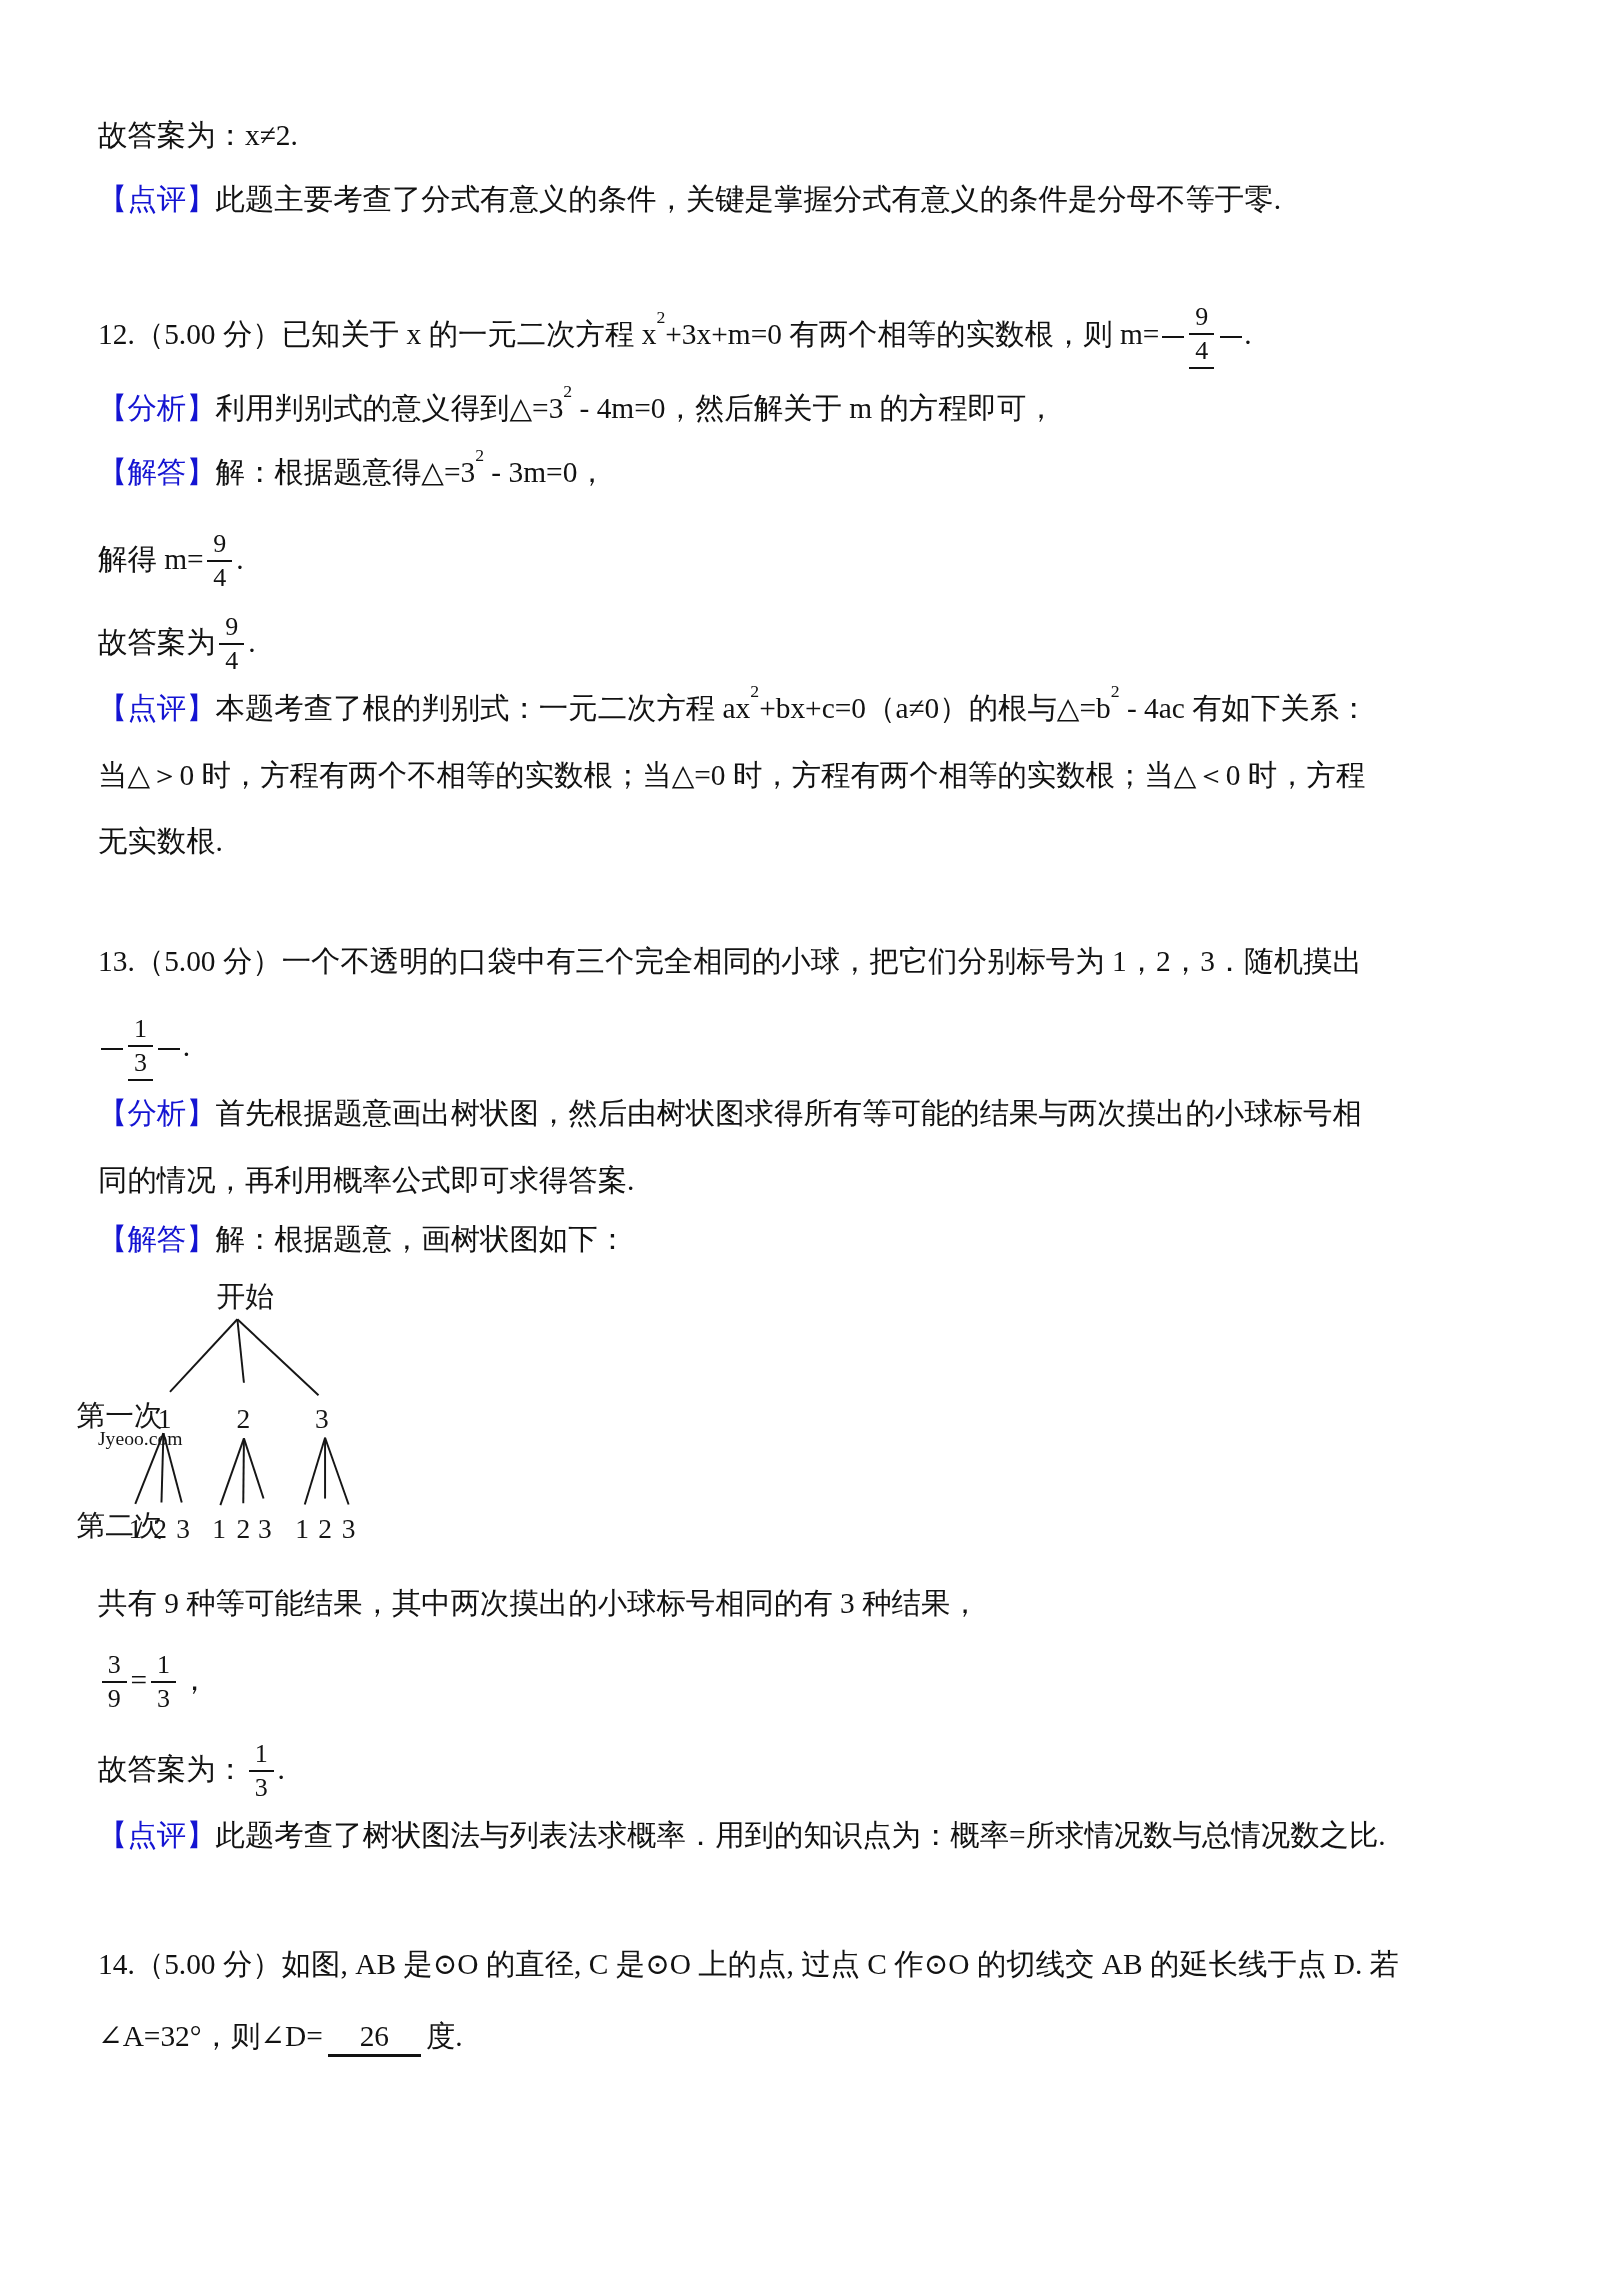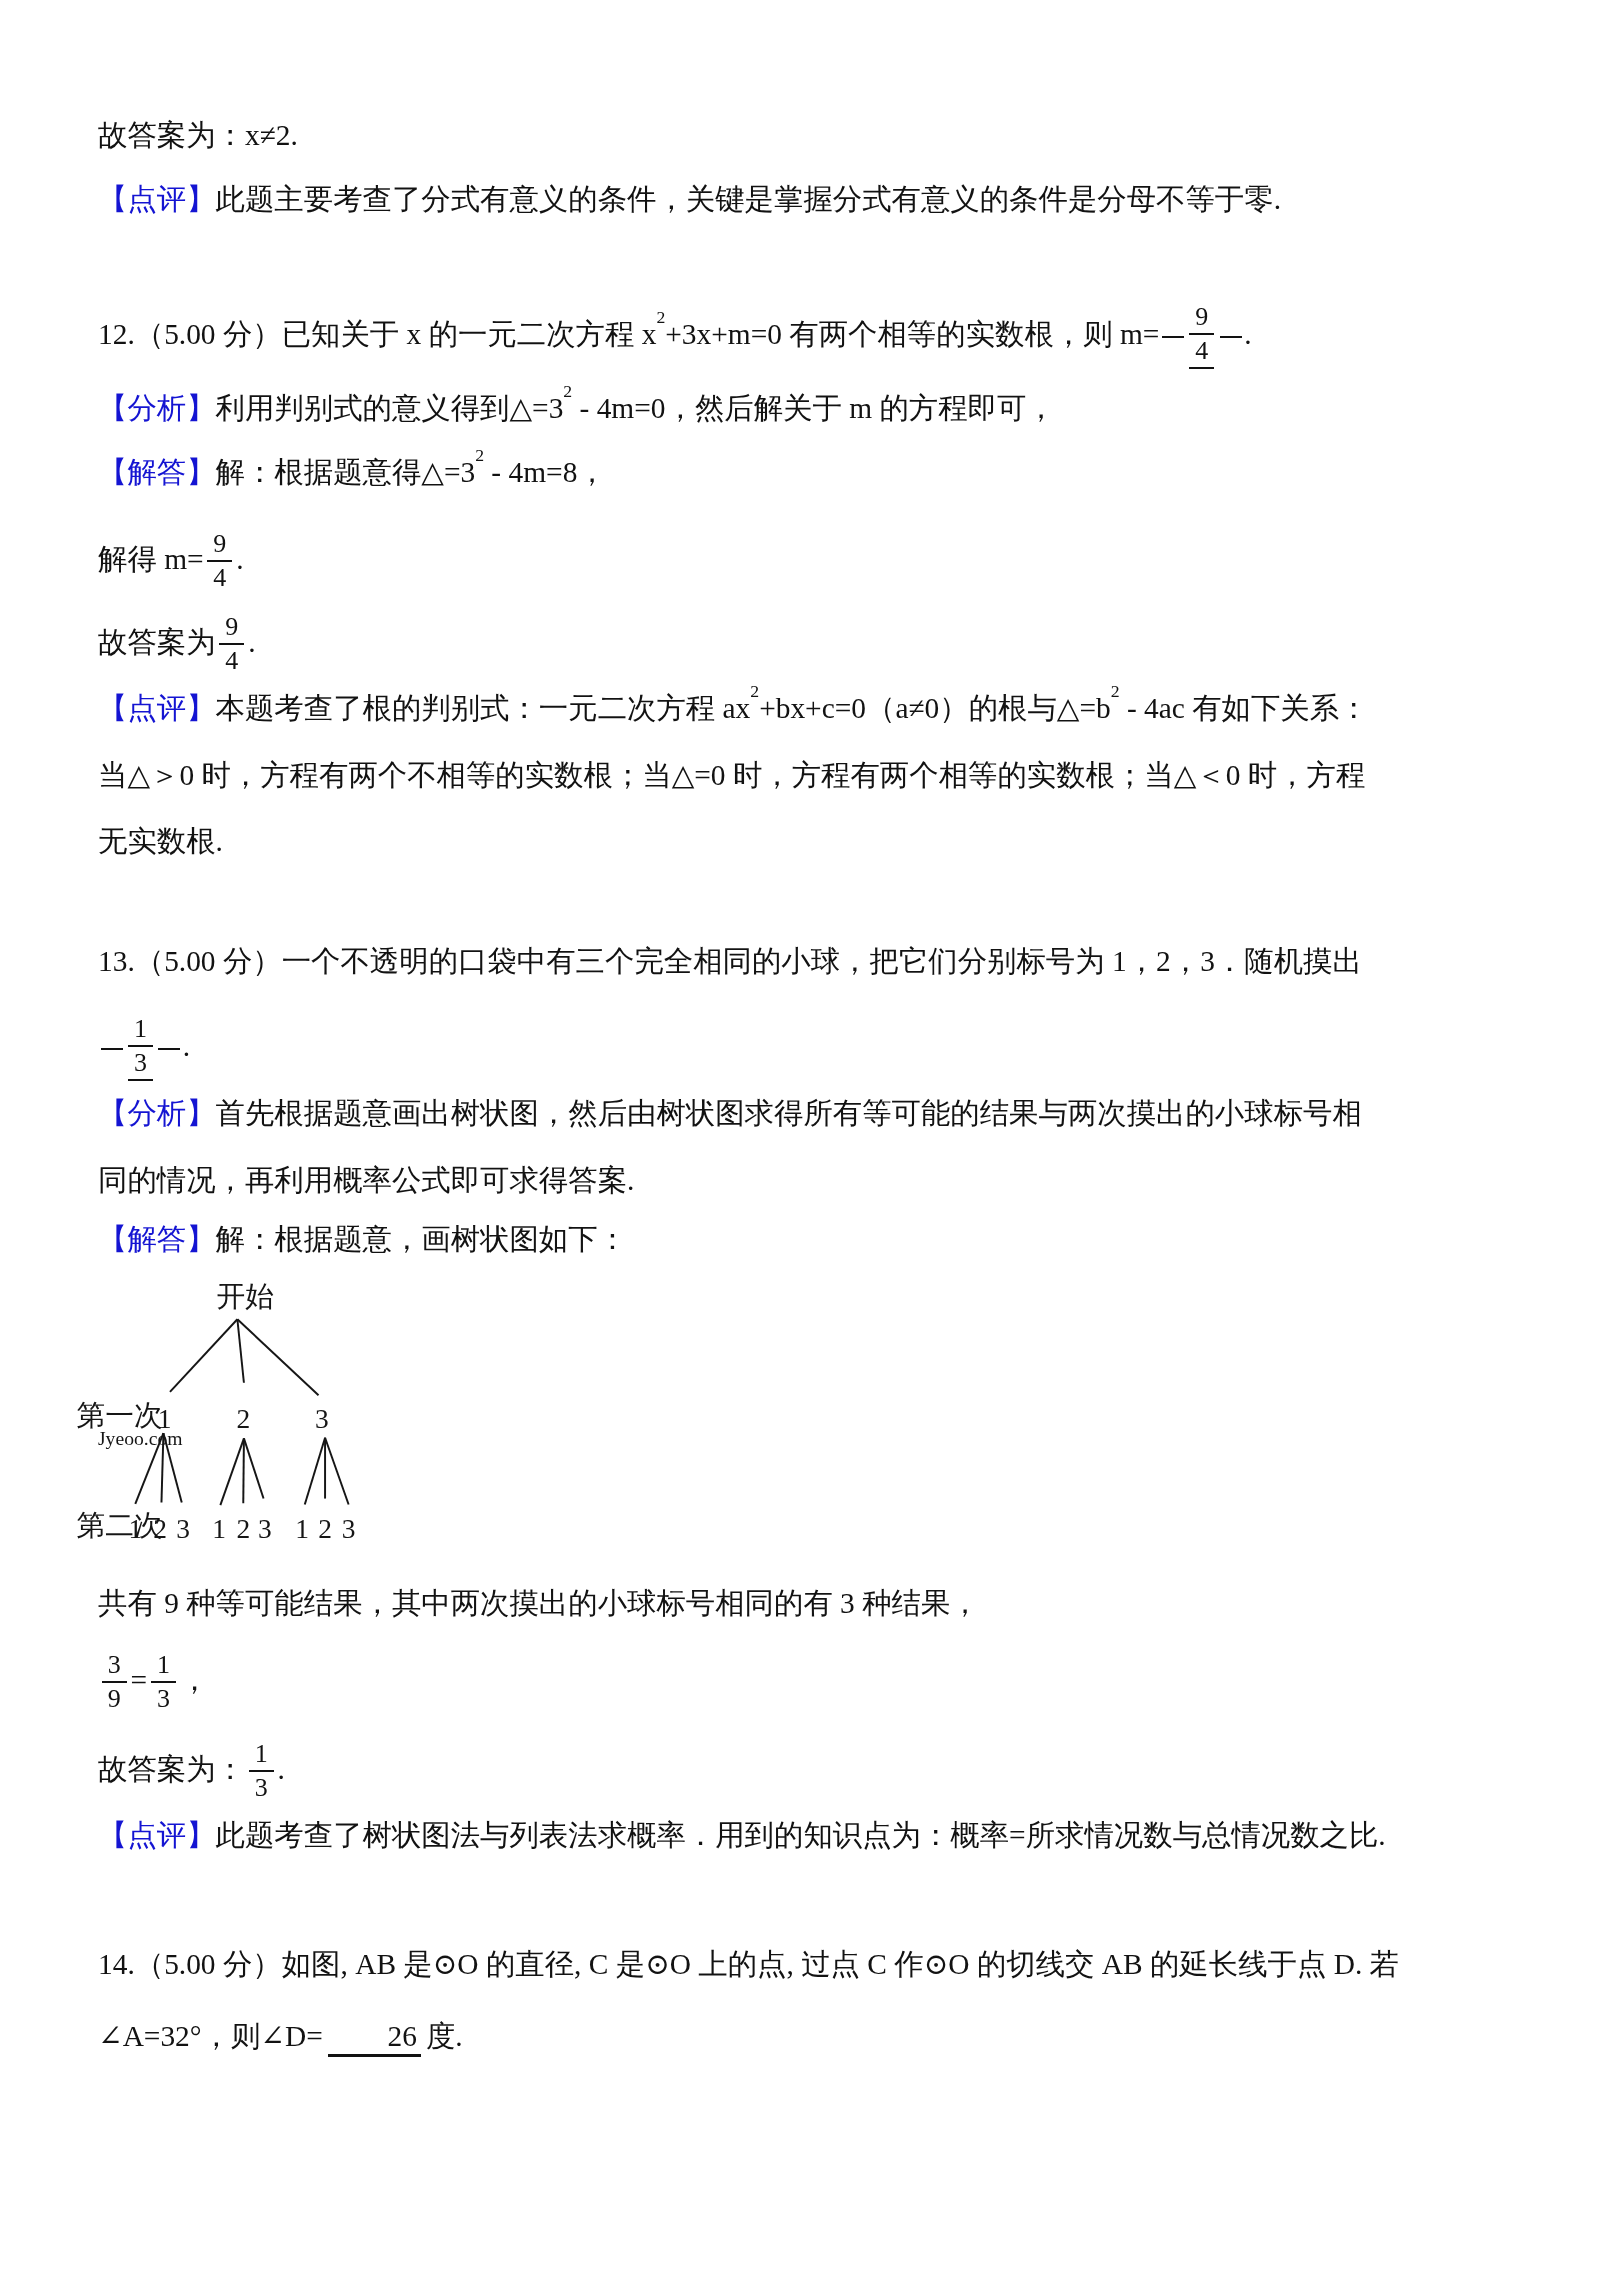--- a/index.html
+++ b/index.html
@@ -23,35 +23,35 @@
   }
   .frac .num{display:block;border-bottom:2.6px solid var(--ink);padding:0 5.9px 2px;}
   .frac .den{display:block;padding-top:2px;}
   .blankfrac{margin:0 30px;border-bottom:2.6px solid var(--ink);padding-bottom:2.6px;}
   .blankfrac::before,.blankfrac::after{
     content:"";position:absolute;top:52%;width:22px;border-top:2.6px solid var(--ink);
   }
   .blankfrac::before{left:-27.5px;}
   .blankfrac::after{right:-27.5px;}
   .ublank{
-    display:inline-block;min-width:85px;text-align:right;
+    display:inline-block;min-width:85px;text-align:center;
     border-bottom:3.3px solid var(--ink);padding:0 3.9px 1.3px;margin:0 5.2px;
   }
   .tree{position:absolute;left:62px;top:1276px;width:373px;height:275px;}
   .tree text{font-family:"Liberation Serif","DejaVu Serif",serif;fill:#161616;}
 </style>
 </head>
 <body>
 
 <div class="line" style="top:118px"><span>故答案为：x≠2.</span></div>
 <div class="line" style="top:182px"><span class="blabel">【点评】</span><span>此题主要考查了分式有意义的条件，关键是掌握分式有意义的条件是分母不等于零.</span></div>
 
 <div class="line" style="top:304px"><span>12.（5.00 分）已知关于 x 的一元二次方程 x</span><sup class="supr">2</sup><span>+3x+m=0 有两个相等的实数根，则 m=</span><span class="frac blankfrac"><span class="num">9</span><span class="den">4</span></span><span>.</span></div>
 <div class="line" style="top:391px"><span class="blabel">【分析】</span><span>利用判别式的意义得到△=3</span><sup class="supr">2</sup><span> - 4m=0，然后解关于 m 的方程即可，</span></div>
-<div class="line" style="top:455px"><span class="blabel">【解答】</span><span>解：根据题意得△=3</span><sup class="supr">2</sup><span> - 4m=8，</span></div>
+<div class="line" style="top:455px"><span class="blabel">【解答】</span><span>解：根据题意得△=3</span><sup class="supr">2</sup><span> - 3m=0，</span></div>
 <div class="line" style="top:531px"><span>解得 m=</span><span class="frac"><span class="num">9</span><span class="den">4</span></span><span>.</span></div>
 <div class="line" style="top:614px"><span>故答案为</span><span class="frac"><span class="num">9</span><span class="den">4</span></span><span>.</span></div>
 <div class="line" style="top:691px"><span class="blabel">【点评】</span><span>本题考查了根的判别式：一元二次方程 ax</span><sup class="supr">2</sup><span>+bx+c=0（a≠0）的根与△=b</span><sup class="supr">2</sup><span> - 4ac 有如下关系：</span></div>
 <div class="line" style="top:758px"><span>当△＞0 时，方程有两个不相等的实数根；当△=0 时，方程有两个相等的实数根；当△＜0 时，方程</span></div>
 <div class="line" style="top:824px"><span>无实数根.</span></div>
 
 <div class="line" style="top:944px"><span>13.（5.00 分）一个不透明的口袋中有三个完全相同的小球，把它们分别标号为 1，2，3．随机摸出</span></div>
 <div class="line" style="top:1016px"><span class="frac blankfrac"><span class="num">1</span><span class="den">3</span></span><span>.</span></div>
 <div class="line" style="top:1096px"><span class="blabel">【分析】</span><span>首先根据题意画出树状图，然后由树状图求得所有等可能的结果与两次摸出的小球标号相</span></div>
 <div class="line" style="top:1163px"><span>同的情况，再利用概率公式即可求得答案.</span></div>

